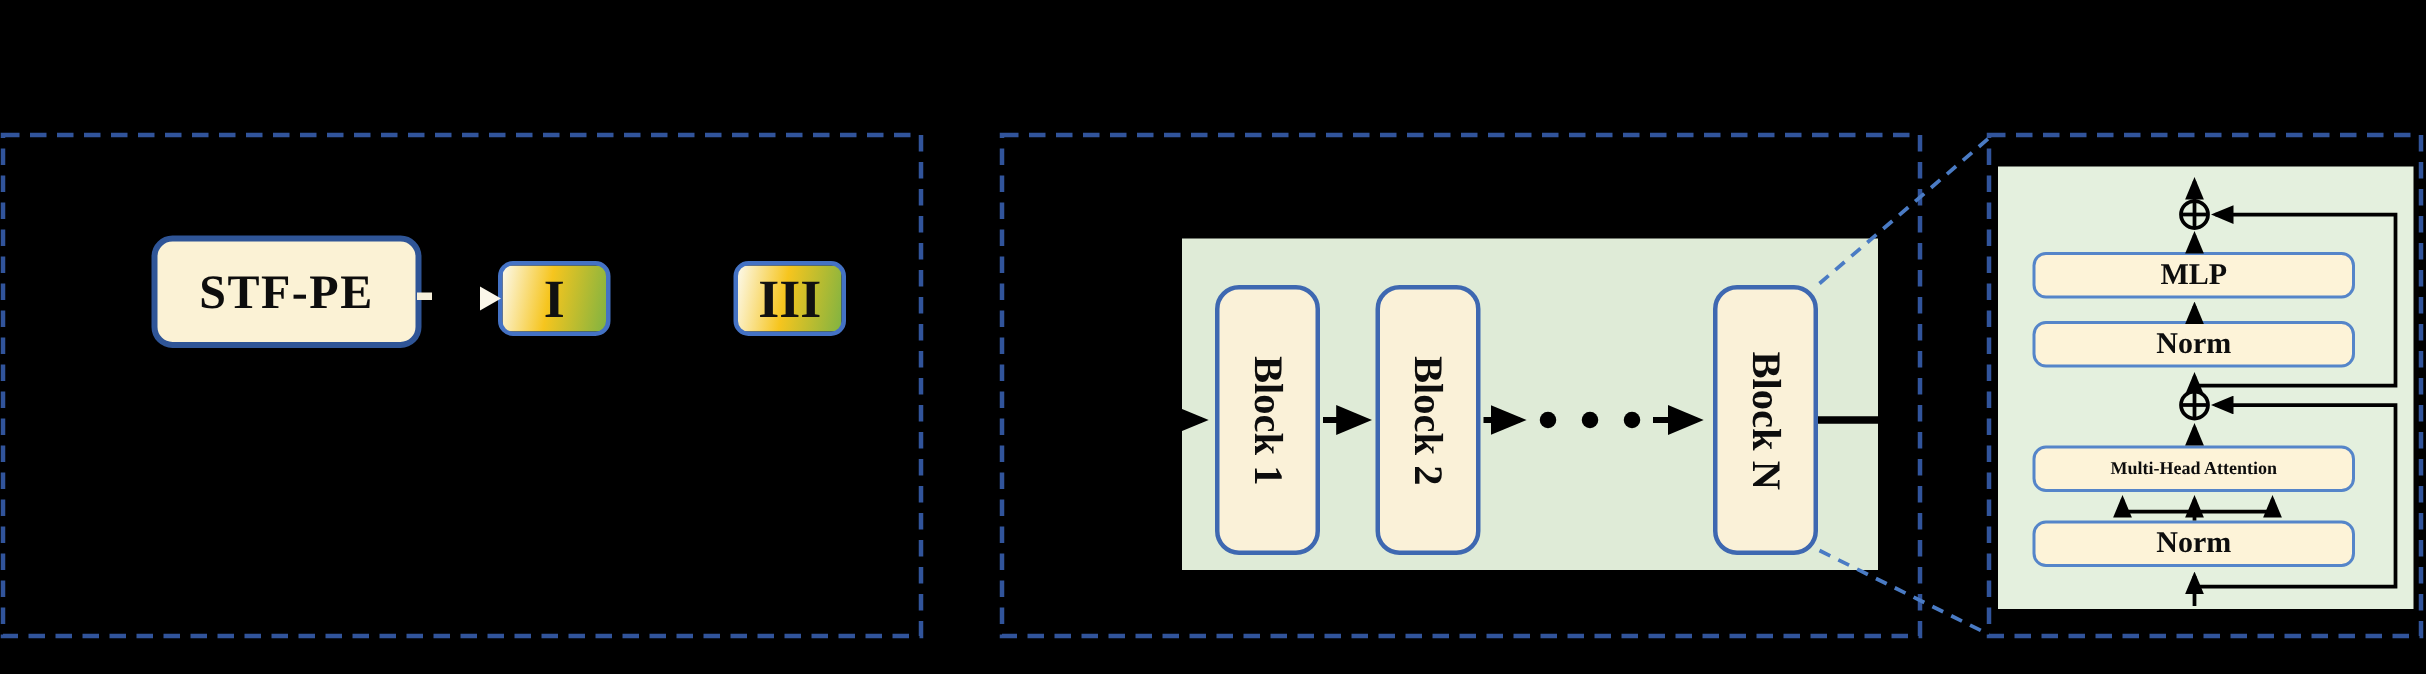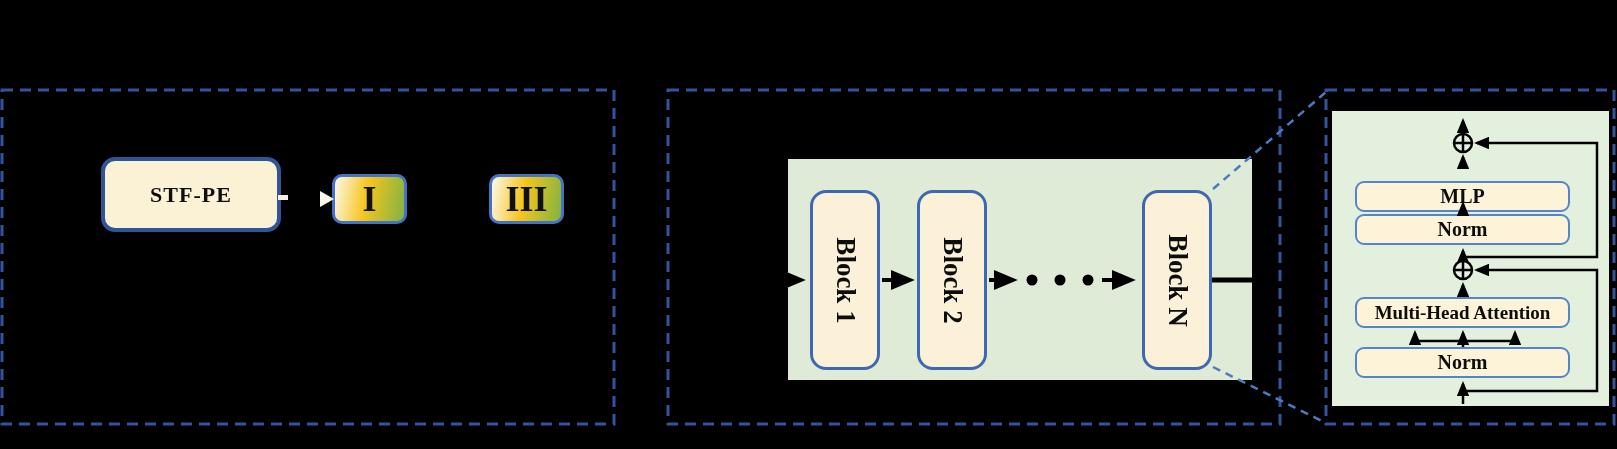--- a/index.html
+++ b/index.html
@@ -8,21 +8,21 @@
     font-family:"Liberation Serif","DejaVu Serif",serif;
   }
   .panel-green{position:absolute;}
   .mid-green{left:788px;top:159px;width:464px;height:221px;background:#DFEBD7;}
   .detail-green{left:1332px;top:111px;width:277px;height:295px;background:#E4F0DE;}
 
   .stfpe-box{
     position:absolute;left:101px;top:157px;width:180px;height:75px;
     background:#FBF2D5;border:4px solid #2F5597;border-radius:14px;
     box-sizing:border-box;display:flex;align-items:center;justify-content:center;
-    font-weight:bold;font-size:22px;color:#0d0d0d;letter-spacing:1px;
+    font-weight:bold;font-size:32px;color:#0d0d0d;letter-spacing:1px;
   }
   .stage-box{
     position:absolute;top:174px;width:75px;height:50px;box-sizing:border-box;
     border:3px solid #4472C4;border-radius:10px;
     background:linear-gradient(100deg,#FCF7E2 2%,#F6C51E 45%,#85B440 98%);
     display:flex;align-items:center;justify-content:center;
     font-weight:bold;font-size:36px;color:#111;
   }
   .stage-i{left:332px;} .stage-ii{left:410px;} .stage-iii{left:489px;}
 
@@ -36,21 +36,21 @@
     font-weight:bold;font-size:27px;color:#0d0d0d;
   }
   .blk1{left:810px;} .blk2{left:917px;} .blkN{left:1142px;}
 
   .layer-box{
     position:absolute;left:1355px;width:215px;height:31px;box-sizing:border-box;
     background:#FDF3D8;border:2px solid #5585C9;border-radius:9px;
     display:flex;align-items:center;justify-content:center;
     font-weight:bold;font-size:20px;color:#0d0d0d;white-space:nowrap;
   }
-  .mlp{top:168px;margin-top:13px;} .norm-u{top:214px;} .mha{top:297px;font-size:19px;} .norm-l{top:347px;}
+  .mlp{top:168px;} .norm-u{top:214px;} .mha{top:297px;font-size:12px;} .norm-l{top:347px;}
 
   svg.overlay{position:absolute;left:0;top:0;z-index:5;}
 </style>
 </head>
 <body>
 
 <div class="stage">
 
   <div class="panel-green mid-green"></div>
   <div class="panel-green detail-green"></div>

